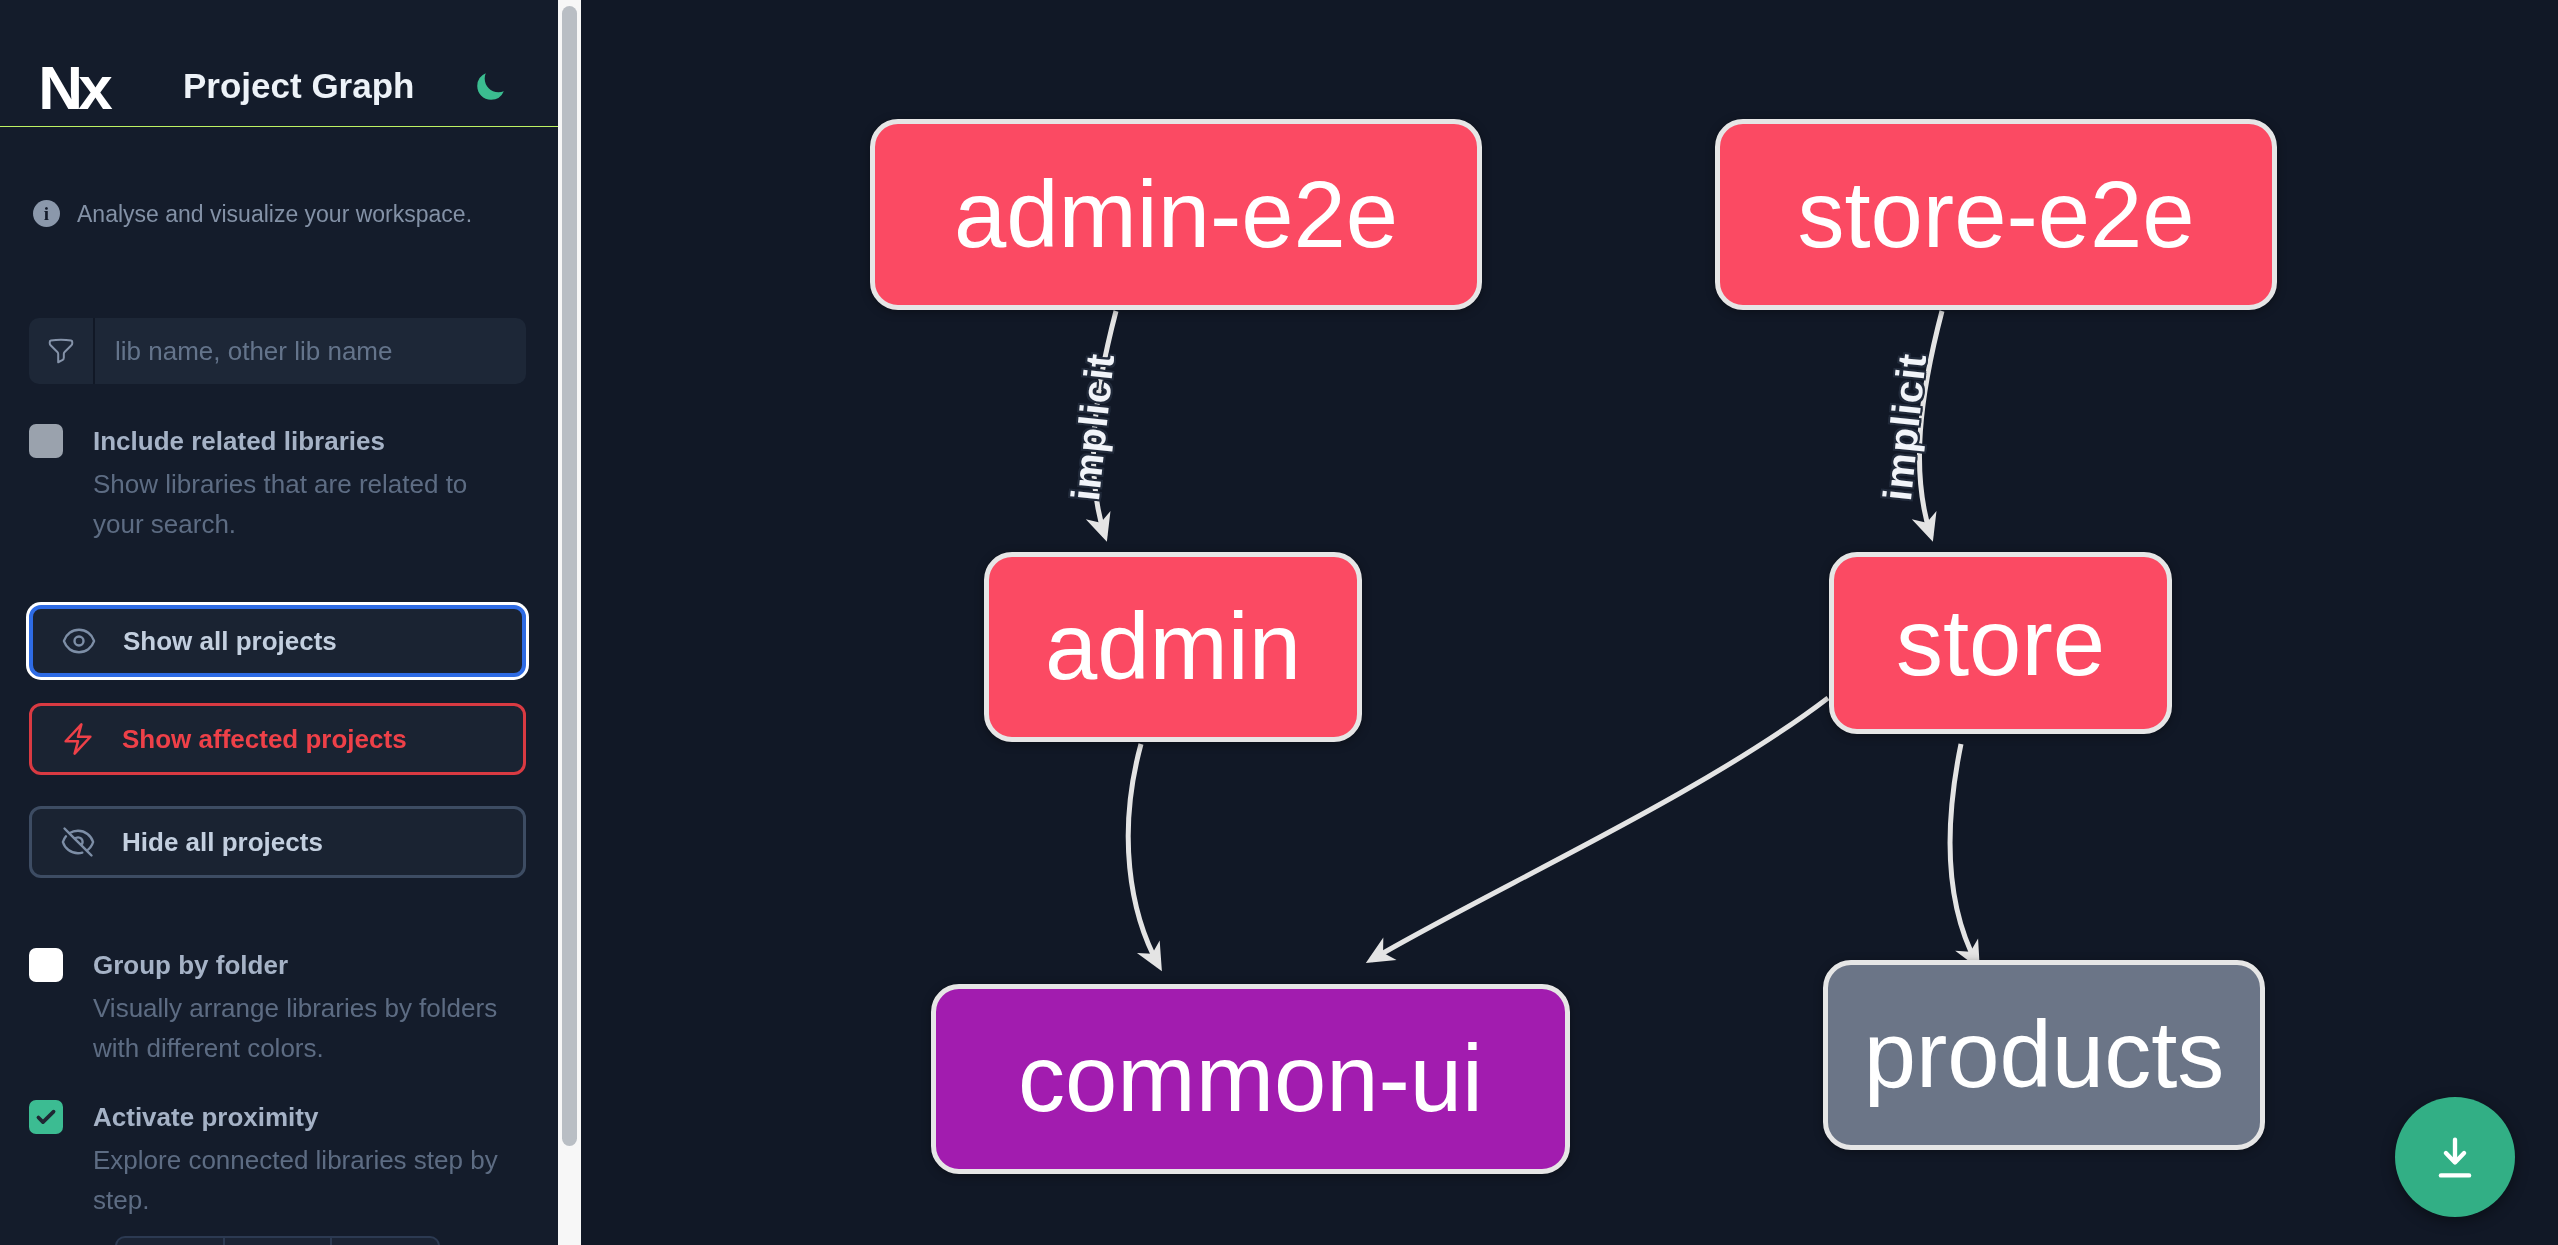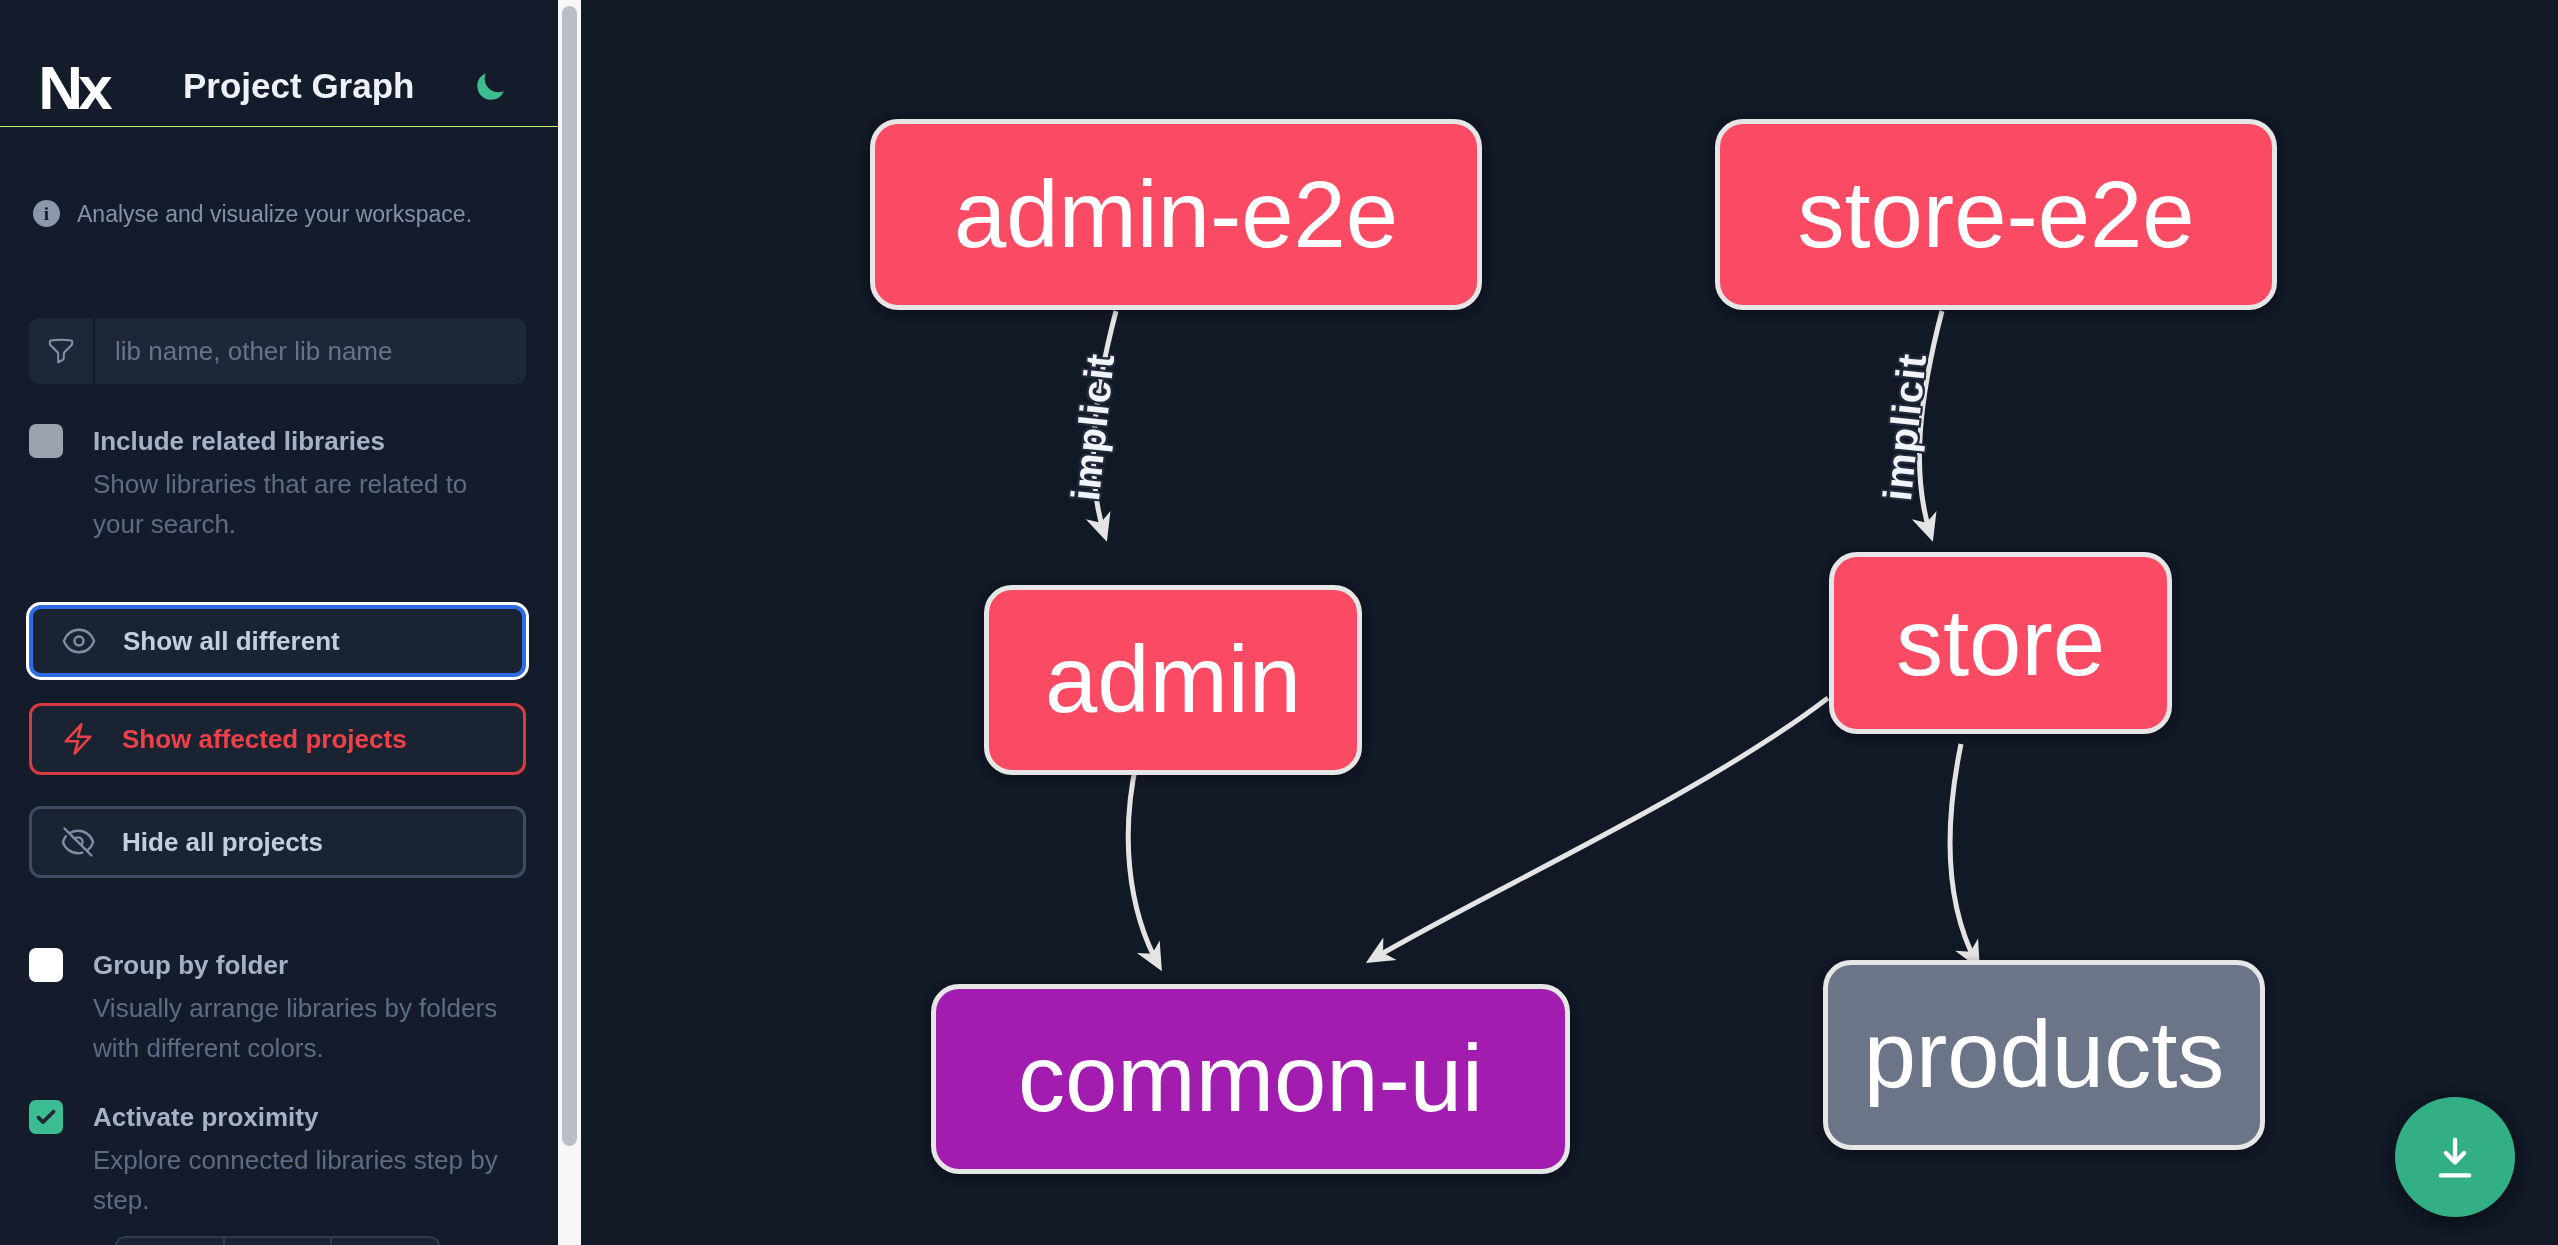--- a/index.html
+++ b/index.html
@@ -101,21 +101,21 @@
       <span class="check-desc">Show libraries that are related to your search.</span>
     </div>
 
     <div class="sb-btn btn-focused" style="top:605px;">
       <span>
         <svg width="36" height="36" viewBox="0 0 24 24" fill="none" stroke="#7d8ea6" stroke-width="1.6" stroke-linecap="round" stroke-linejoin="round">
           <path d="M2.04 12.32a1 1 0 010-.64C3.42 7.51 7.36 4.5 12 4.5s8.58 3.01 9.96 7.18c.07.21.07.43 0 .64C20.58 16.49 16.64 19.5 12 19.5S3.42 16.49 2.04 12.32z"></path>
           <circle cx="12" cy="12" r="3"></circle>
         </svg>
       </span>
-      <span class="lbl">Show all different</span>
+      <span class="lbl">Show all projects</span>
     </div>
 
     <div class="sb-btn btn-danger" style="top:703px;">
       <span>
         <svg width="36" height="36" viewBox="0 0 24 24" fill="none" stroke="#ee4048" stroke-width="1.7" stroke-linecap="round" stroke-linejoin="round">
           <path d="M3.75 13.5l10.5-11.25L12 10.5h8.25L9.75 21.75 12 13.5H3.75z"></path>
         </svg>
       </span>
       <span class="lbl">Show affected projects</span>
     </div>
@@ -169,21 +169,21 @@
           <path d="M 535 311 C 513 395, 503 472, 524 536" fill="none" stroke="#e4e4e4" stroke-width="5" marker-end="url(#arrow)"></path>
           <path d="M 1361 311 C 1339 395, 1329 472, 1350 536" fill="none" stroke="#e4e4e4" stroke-width="5" marker-end="url(#arrow)"></path>
           <path d="M 560 744 C 536 832, 548 912, 578 966" fill="none" stroke="#e4e4e4" stroke-width="5" marker-end="url(#arrow)"></path>
           <path d="M 1247 698 C 1120 795, 905 892, 790 960" fill="none" stroke="#e4e4e4" stroke-width="5" marker-end="url(#arrow)"></path>
           <path d="M 1380 744 C 1362 832, 1366 908, 1396 964" fill="none" stroke="#e4e4e4" stroke-width="5" marker-end="url(#arrow)"></path>
         </g>
     </svg>
     <div id="node-layer">
         <div class="gnode" style="left: 289px; top: 119px; width: 612px; height: 191px; background: rgb(251, 74, 99);">admin-e2e</div>
         <div class="gnode" style="left: 1134px; top: 119px; width: 562px; height: 191px; background: rgb(251, 74, 99);">store-e2e</div>
-        <div class="gnode" style="left: 403px; top: 552px; width: 378px; height: 190px; background: rgb(251, 74, 99); margin-top: 33px;">admin</div>
+        <div class="gnode" style="left: 403px; top: 552px; width: 378px; height: 190px; background: rgb(251, 74, 99);">admin</div>
         <div class="gnode" style="left: 1248px; top: 552px; width: 343px; height: 182px; background: rgb(251, 74, 99);">store</div>
         <div class="gnode" style="left: 350px; top: 984px; width: 639px; height: 190px; background: #a21caf;">common-ui</div>
         <div class="gnode" style="left: 1242px; top: 960px; width: 442px; height: 190px; background: rgb(107, 117, 135);">products</div>
       </div>
     <div id="edge-label-layer">
         <div class="edge-label" style="left: 512px; top: 427px; transform: translate(-50%, -50%) rotate(-84deg);">implicit</div>
         <div class="edge-label" style="left: 1324px; top: 427px; transform: translate(-50%, -50%) rotate(-84deg);">implicit</div>
       </div>
 
     <div class="fab" style="left:1814px;top:1097px;">

